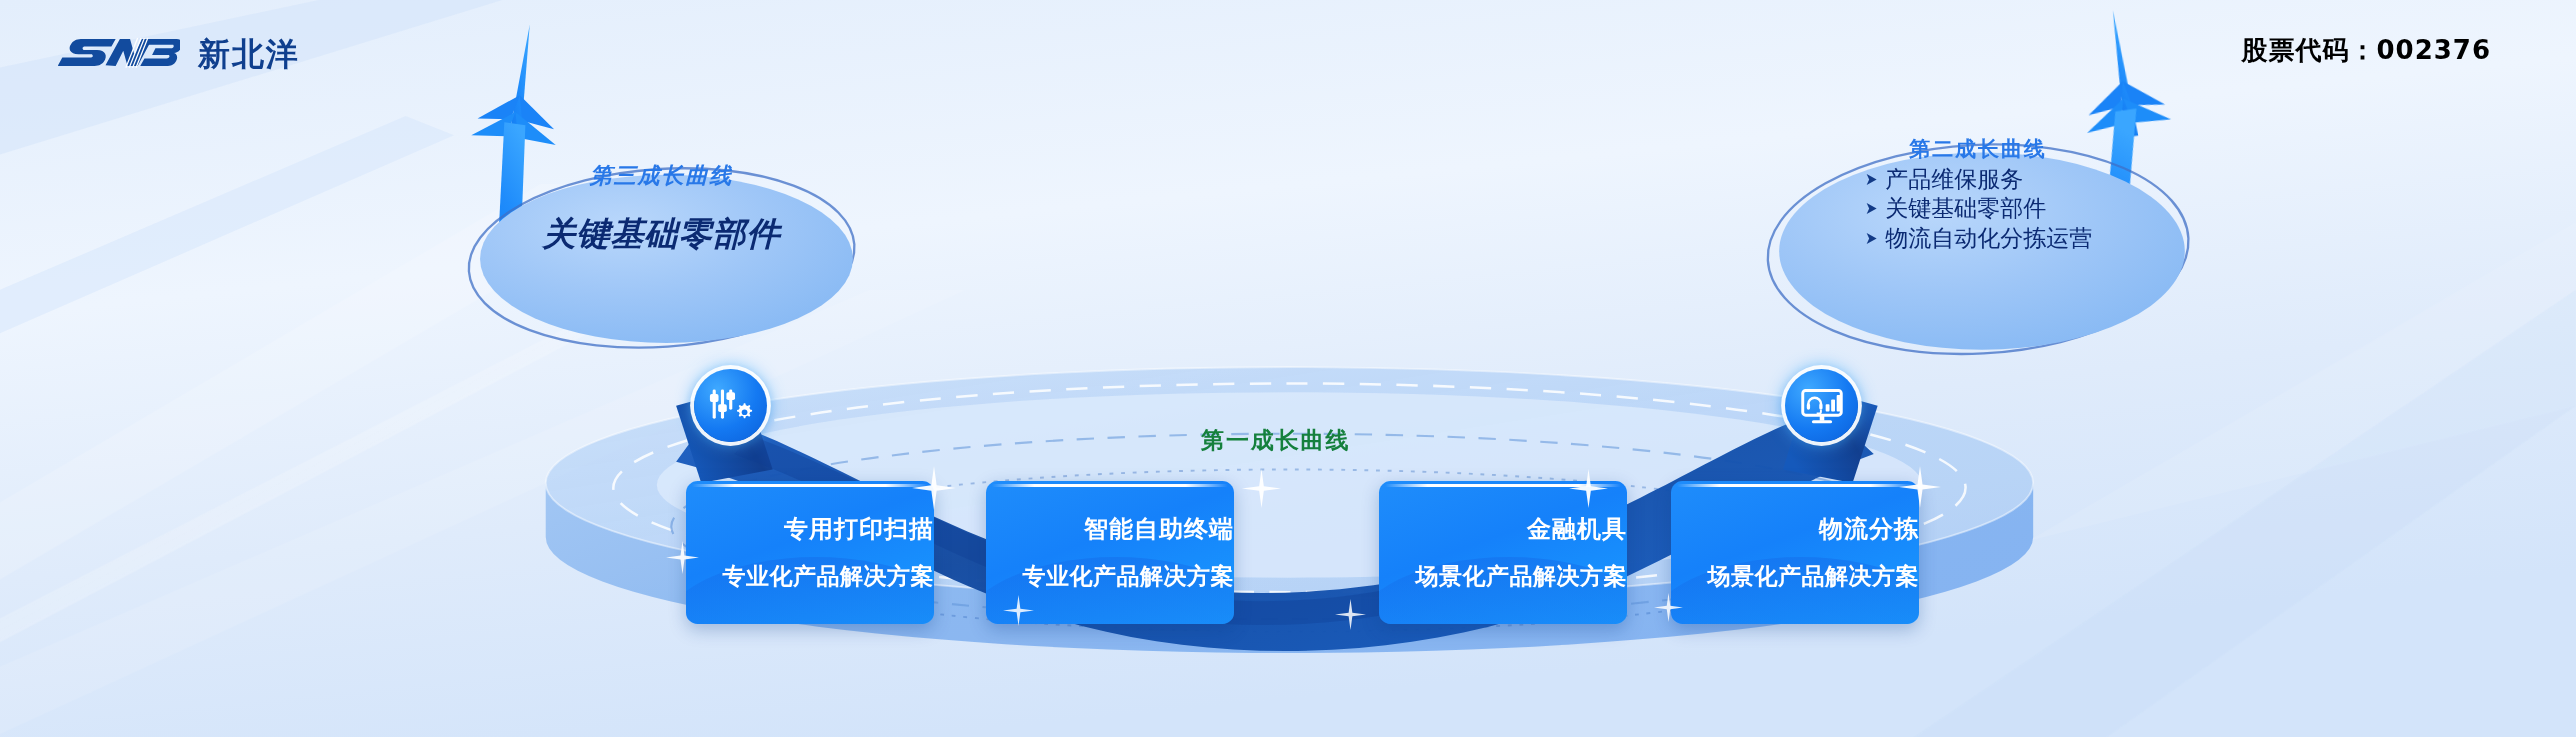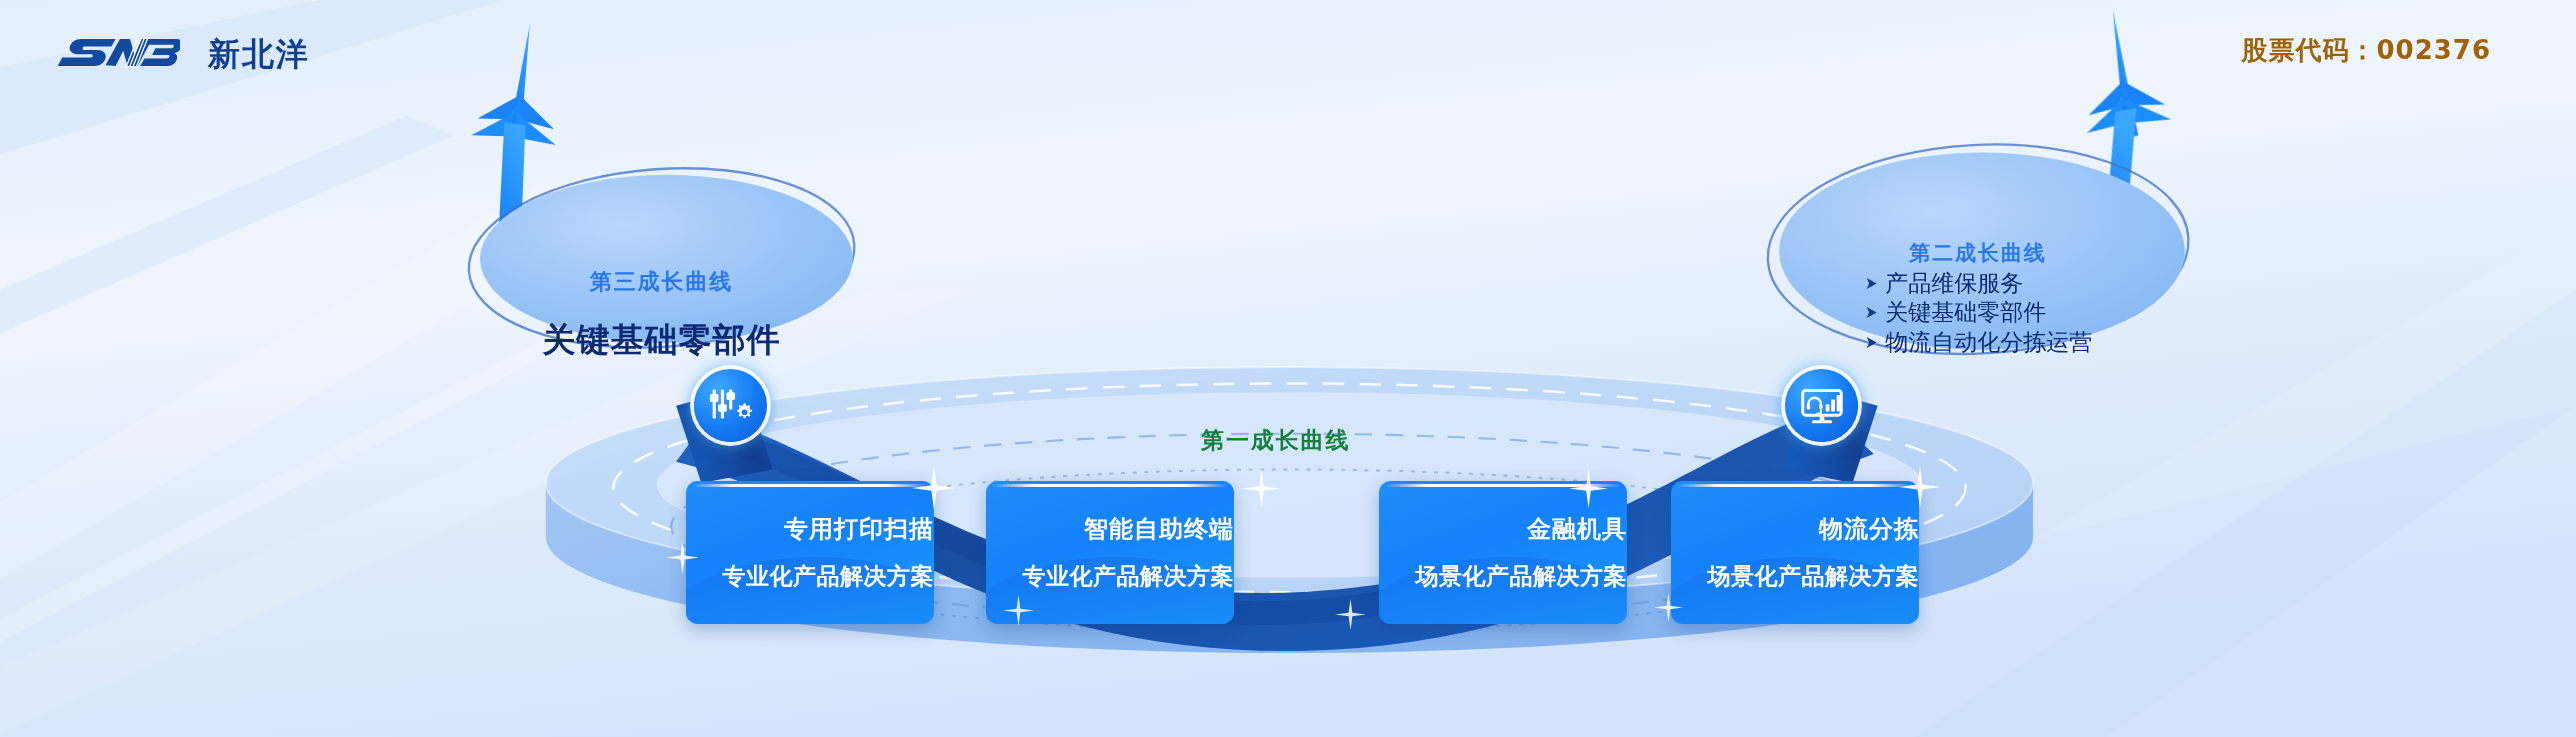--- a/index.html
+++ b/index.html
@@ -5,54 +5,54 @@
   html,body{margin:0;padding:0;}
   body{
     width:2576px;height:738px;overflow:hidden;
     font-family:"Liberation Sans","DejaVu Sans",sans-serif;
     background:#eaf2fd;
   }
   #stage{position:relative;width:2576px;height:738px;overflow:hidden;}
   #bg{position:absolute;inset:0;width:100%;height:100%;}
 
   
-  .logo-wrap{position:absolute;left:53px;top:33px;display:flex;align-items:center;gap:28px;}
+  .logo-wrap{position:absolute;left:53px;top:33px;display:flex;align-items:center;gap:18px;}
   .logo-mark{width:127px;height:44px;display:block;}
   .logo-cn{
     font-size:32px;font-weight:700;color:#0f3f8e;letter-spacing:1.9px;
     font-family:"DejaVu Sans","Liberation Sans",sans-serif;
   }
   .stock{
     position:absolute;right:85px;top:33px;
-    font-size:26px;font-weight:700;color:#a16207;letter-spacing:1px;
+    font-size:26px;font-weight:700;color:#000000;letter-spacing:1px;
     font-family:"DejaVu Sans","Liberation Sans",sans-serif;
     white-space:nowrap;
   }
 
   
-  .bubble{position:absolute;display:flex;flex-direction:column;align-items:center;justify-content:flex-end;}
+  .bubble{position:absolute;display:flex;flex-direction:column;align-items:center;justify-content:flex-start;}
   .bubble .inner{position:relative;z-index:3;text-align:center;width:100%;}
   .bub-kicker{
     color:#2878e8;font-weight:700;letter-spacing:1.9px;
     font-family:"DejaVu Sans","Liberation Sans",sans-serif;
   }
   .bub-title{
     color:#0b2a72;font-weight:700;letter-spacing:1px;
     font-family:"DejaVu Sans","Liberation Sans",sans-serif;
   }
   .bub-list{list-style:none;margin:0;padding:0;text-align:left;display:inline-block;}
   .bub-list li{
     color:#0b2a72;font-weight:500;line-height:1.28;white-space:nowrap;
     font-family:"DejaVu Sans","Liberation Sans",sans-serif;
     display:flex;align-items:center;gap:6.8px;
   }
   .chev{color:#123a86;font-size:17.4px;line-height:1;transform:scaleX(.85);}
 
   
-  #bubble3{left:483px;top:184px;width:357px;height:179px;}
+  #bubble3{left:483px;top:161px;width:357px;height:179px;font-style:italic;}
   #bubble3 .bub-kicker{font-size:22px;margin-bottom:21px;}
   #bubble3 .bub-title{font-size:33px;}
 
   
   #bubble2{left:1785px;top:135px;width:386px;height:222px;}
   #bubble2 .bub-kicker{font-size:21px;margin-bottom:1.9px;}
   #bubble2 .bub-title{font-size:32px;margin-bottom:5.8px;}
   #bubble2 .bub-list li{font-size:23px;}
 
   

